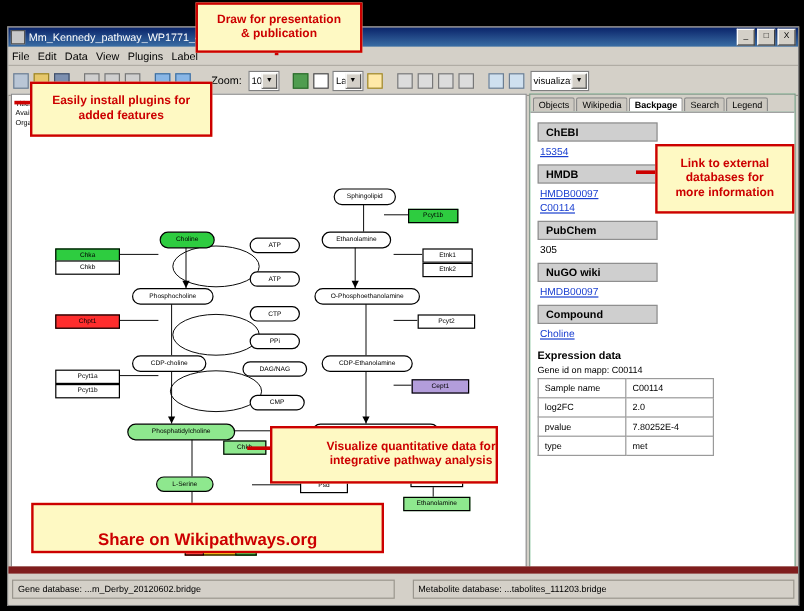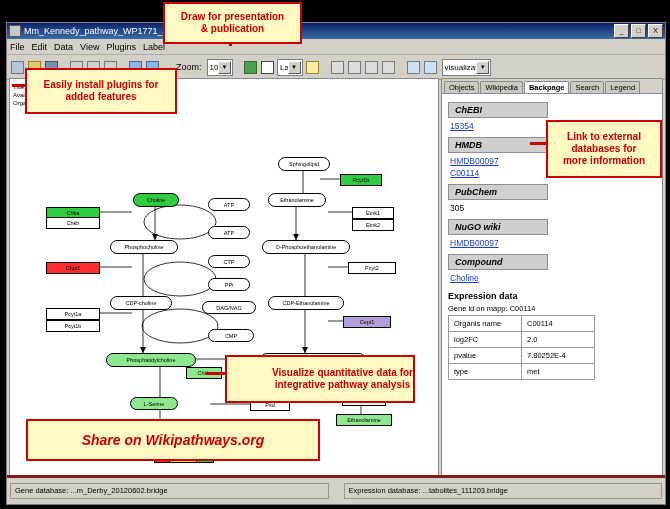--- a/index.html
+++ b/index.html
@@ -48,32 +48,32 @@
   .titlecol{position:absolute;left:3px;top:4px;font-size:6px;color:#000;line-height:8px;}
 
   
   .tabs{display:flex;height:14px;font-size:7.5px;align-items:flex-end;padding-left:2px;background:#d4d0c8;}
   .tab{border:1px solid #8a8a8a;border-bottom:none;background:#cdc9c1;padding:1px 4px;margin-right:1px;
        border-radius:2px 2px 0 0;color:#000;}
   .tab.active{background:#fff;font-weight:bold;}
   .panelbody{flex:1;background:#fff;border-top:1px solid #8a8a8a;overflow:hidden;position:relative;padding:4px 6px;}
 
   .sechead{display:inline-block;background:#cfcfcf;border:1px solid #8f8f8f;font-size:9px;font-weight:bold;
-           padding:2px 6px;margin:4px 0 2px 0;min-width:86px;font-style:italic;}
+           padding:2px 6px;margin:4px 0 2px 0;min-width:86px;}
   .link{color:#1a3fd0;text-decoration:underline;font-size:8.5px;display:block;margin:1px 0 2px 2px;}
   .plain{font-size:8.5px;margin:1px 0 2px 2px;color:#000;}
   .exprhdr{font-size:9px;font-weight:bold;margin:8px 0 3px 0;}
   .geneid{font-size:7.5px;margin:2px 0 2px 0;}
   table.grid{border-collapse:collapse;font-size:7.5px;}
   table.grid td{border:1px solid #9a9a9a;padding:2px 5px;background:#fff;height:11px;}
   table.grid td.k{width:62px;}
   table.grid td.v{width:62px;}
 
   
-  .statusbar{position:absolute;left:0;right:0;bottom:0;height:18px;background:#d4d0c8;border-top:3px solid #7f1d1d;
+  .statusbar{position:absolute;left:0;right:0;bottom:0;height:18px;background:#d4d0c8;border-top:6px solid #7f1d1d;
              display:flex;align-items:center;font-size:7.5px;padding:4px 3px;gap:15px;}
   .statusbar .cell{border:1px solid #9a968e;padding:1px 4px;height:12px;line-height:12px;}
   .statusbar .grow{flex:1;}
 
   
   .node{position:absolute;font-size:5.5px;color:#000;display:flex;align-items:center;justify-content:center;
         text-align:center;line-height:6px;}
   .gene{border:1px solid #000;background:#ccc;}
   .metab{border:1px solid #000;border-radius:9px;background:#ccc;}
   .white{background:#fff;}
@@ -81,21 +81,21 @@
   .lgreen{background:#8ee88e;}
   .red{background:#ff2d2d;}
   .purple{background:#b39ddb;}
   .yellow{background:#ffd400;}
   svg.edges{position:absolute;left:0;top:0;width:428px;height:430px;}
 
   
   .callout{position:absolute;border:2px solid #cc0000;background:#fef9c3;color:#cc0000;font-weight:bold;
            text-align:center;font-size:10px;line-height:12px;display:flex;align-items:center;justify-content:center;
            padding:4px 0;z-index:40;}
-  .callout.italic{font-style:italic;font-size:14px;}
+  .callout.italic{font-size:14px;align-items:flex-end;}
   .arrowline{position:absolute;background:#cc0000;z-index:39;}
 </style>
 </head>
 <body>
 
 <div id="root">
 
   <div class="callout" style="left:163px;top:2px;width:135px;height:30px;">
     <span style="white-space:pre-line">Draw for presentation
 &amp; publication</span>
@@ -387,21 +387,21 @@
 
           <div class="sechead">Compound</div>
           <a class="link">Choline</a>
 
           <div class="exprhdr">Expression data</div>
           <div class="geneid">Gene id on mapp: C00114</div>
 
           <table class="grid">
             <tbody>
                 <tr>
-              <td class="k">Organis name</td>
+              <td class="k">Sample name</td>
               <td class="v">C00114</td>
             </tr>
             <tr>
               <td class="k">log2FC</td>
               <td class="v">2.0</td>
             </tr>
             <tr>
               <td class="k">pvalue</td>
               <td class="v">7.80252E-4</td>
             </tr>
@@ -410,21 +410,21 @@
               <td class="v">met</td>
             </tr>
           </tbody>
             </table>
         </div>
       </div>
     </div>
 
     <div class="statusbar">
       <span class="cell grow">Gene database: ...m_Derby_20120602.bridge</span>
-      <span class="cell grow">Expression database: ...tabolites_111203.bridge</span>
+      <span class="cell grow">Metabolite database: ...tabolites_111203.bridge</span>
     </div>
   </div>
 
   <div class="callout" style="left:25px;top:68px;width:148px;height:34px;">
     <span style="white-space:pre-line">Easily install plugins for
 added features</span>
   </div>
 
   <div class="callout" style="left:546px;top:120px;width:112px;height:46px;">
     <span style="white-space:pre-line">Link  to external

